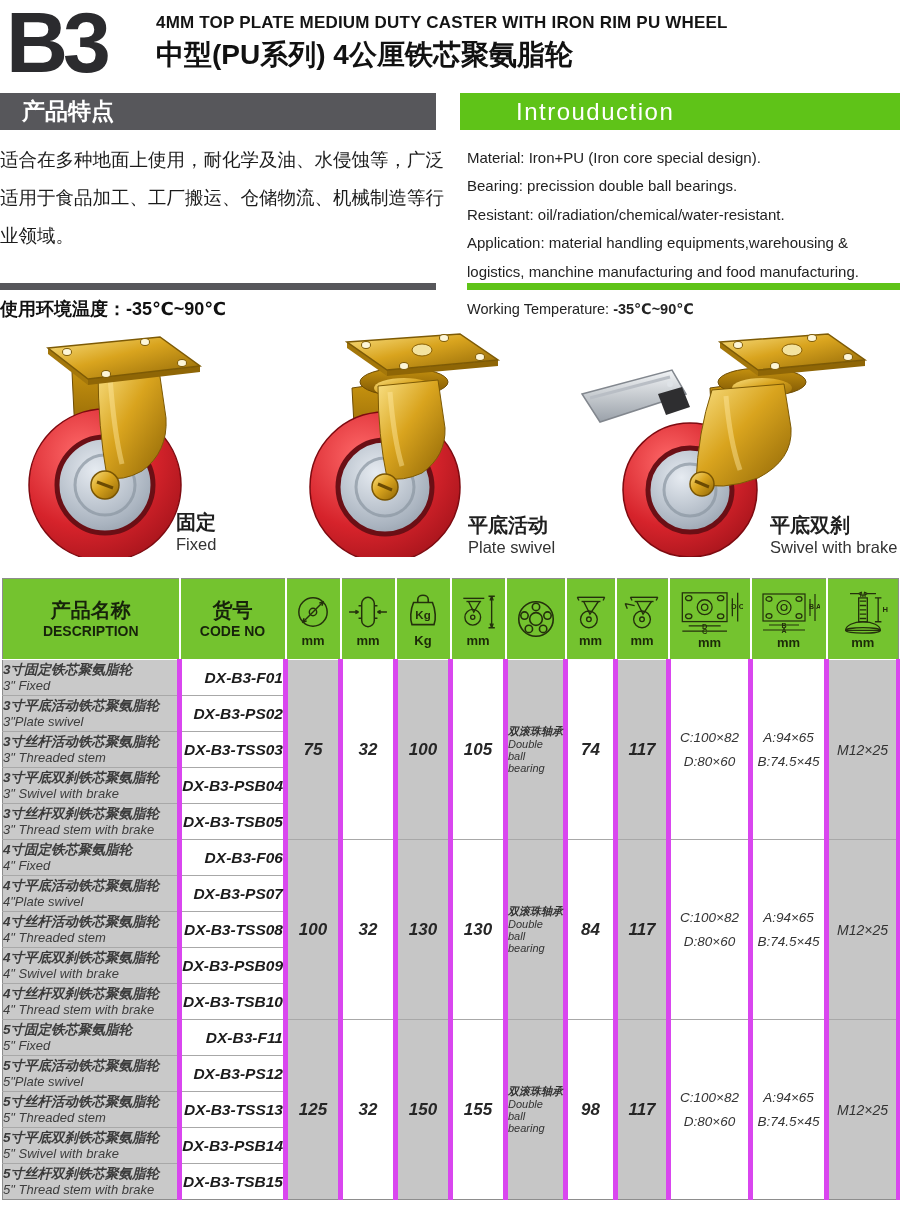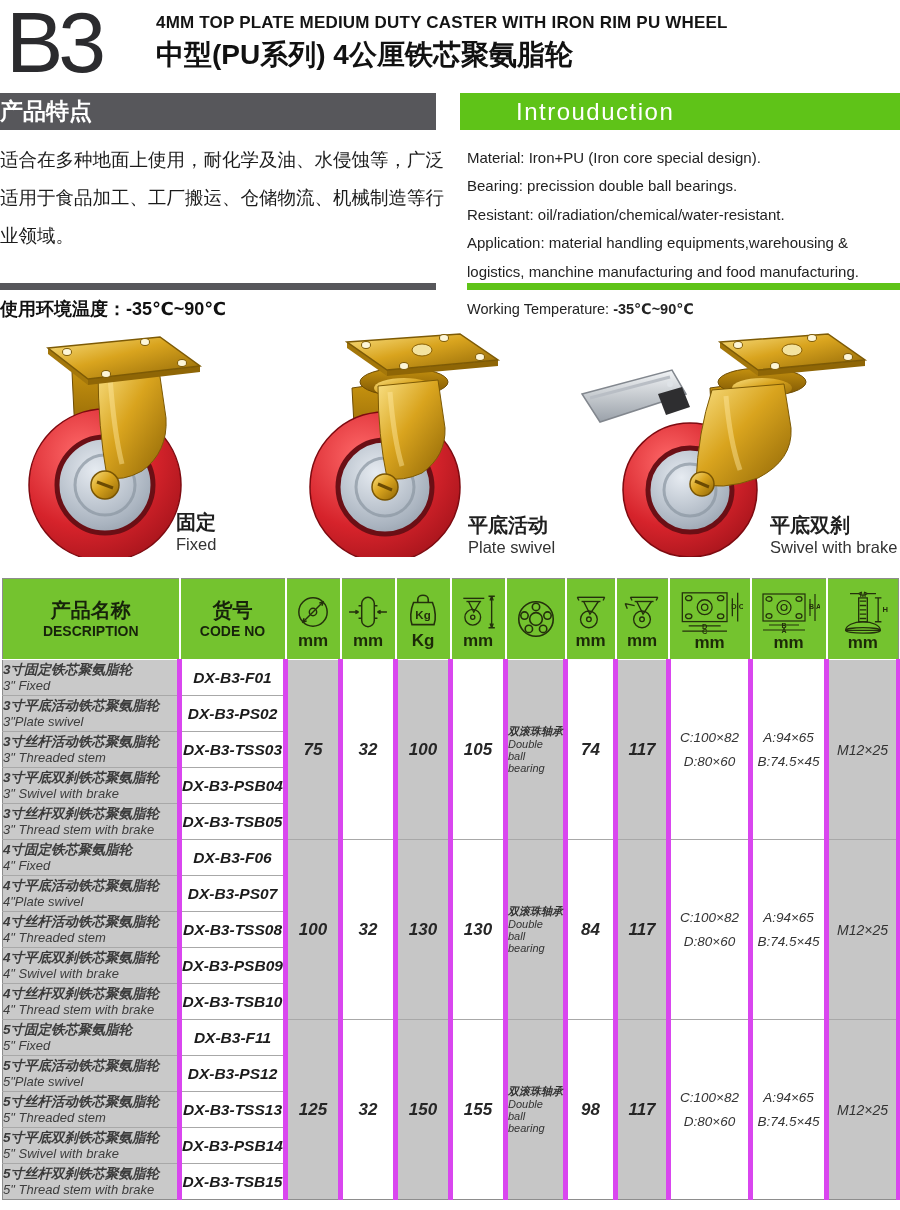--- a/index.html
+++ b/index.html
@@ -1,28 +1,28 @@
 <!DOCTYPE html>
 <html><head>
 <meta charset="utf-8">
 <style>
   html,body{margin:0;padding:0;}
   body{width:900px;height:1210px;position:relative;background:#fff;
        font-family:"Liberation Sans","DejaVu Sans",sans-serif;color:#1a1a1a;overflow:hidden;}
   .abs{position:absolute;}
 
   
-  #model{left:6px;top:2px;font-size:86px;font-weight:normal;letter-spacing:-5px;
+  #model{left:6px;top:2px;font-size:86px;font-weight:bold;letter-spacing:-5px;
          color:#2b2b2e;line-height:0.95;text-align:center;}
   #title-en{left:156px;top:13px;font-size:17px;font-weight:bold;color:#141414;letter-spacing:0.2px;}
   #title-cn{left:156px;top:36px;font-size:28px;font-weight:bold;color:#111;}
 
   
   .bar{height:37px;line-height:37px;color:#fff;font-weight:bold;box-sizing:border-box;}
-  #feature-bar{left:0;top:93px;width:436px;background:#57575b;font-size:23px;}
+  #feature-bar{left:0;top:93px;width:436px;background:#57575b;font-size:23px;padding-left:22px;}
   #intro-bar{left:460px;top:93px;width:440px;background:#5fc318;font-size:24px;
              font-weight:normal;letter-spacing:1.5px;padding-left:56px;}
 
   
   #feature-text{left:0;top:141px;width:444px;font-size:18.5px;line-height:38px;color:#1c1c1c;}
   #feature-text p{margin:0;}
   #intro-text{left:467px;top:144px;width:433px;font-size:15px;line-height:28.4px;color:#222;}
 
   .thinbar{top:283px;height:7px;}
   #thin-dark{left:0;width:436px;background:#57575b;}
@@ -38,30 +38,30 @@
   .plabel .len{font-size:16.5px;color:#333;line-height:21px;}
 
   
   #spec-table{position:absolute;left:2px;top:578px;width:896px;border-collapse:collapse;
               table-layout:fixed;border:1px solid #8d8d8d;}
   #spec-table th{background:#74c32f;border-right:2px solid #fff;border-bottom:1px solid #fff;
                  vertical-align:middle;text-align:center;padding:0;height:80px;}
   #spec-table th:last-child{border-right:none;}
   .hcn{font-size:20px;font-weight:bold;color:#17230b;line-height:24px;}
   .hen{font-size:14px;font-weight:bold;color:#17230b;line-height:18px;}
-  .unit{font-size:17px;color:#1c2a08;line-height:13px;margin-top:1px;}
+  .unit{font-size:13px;color:#1c2a08;line-height:13px;margin-top:1px;}
   th svg{display:block;margin:0 auto;}
 
   #spec-table td{border-right:5px solid #d946ef;border-top:1px solid #a8a8a8;
                  vertical-align:middle;padding:0;font-style:italic;}
   #spec-table tr{height:36px;}
   td.desc{background:#c9c9c9;text-align:left;padding:2px 4px 2px 16px;}
   .dcn{font-size:13.5px;font-weight:600;color:#3b3b3b;line-height:17px;}
   .den{font-size:13px;color:#3d3d3d;line-height:16px;}
-  td.code{background:#fff;text-align:center;font-weight:bold;font-size:15.5px;color:#1b1b1b;}
+  td.code{background:#fff;text-align:right;font-weight:bold;font-size:15.5px;color:#1b1b1b;}
   td.spec{text-align:center;}
   td.g{background:#c6c6c6;}
   td.w{background:#fff;}
   td.num{font-weight:bold;font-size:17px;color:#262626;}
   td.bearing{font-size:11px;text-align:left;padding-left:5px;color:#333;}
   .bcn{font-weight:bold;line-height:13px;}
   .ben{line-height:12px;}
   td.plate{font-size:13.5px;color:#333;line-height:24px;}
   td.stem{font-size:14px;color:#333;}
   tbody.grp-sep tr:first-child td{border-top:2px solid #4e4e4e;}

